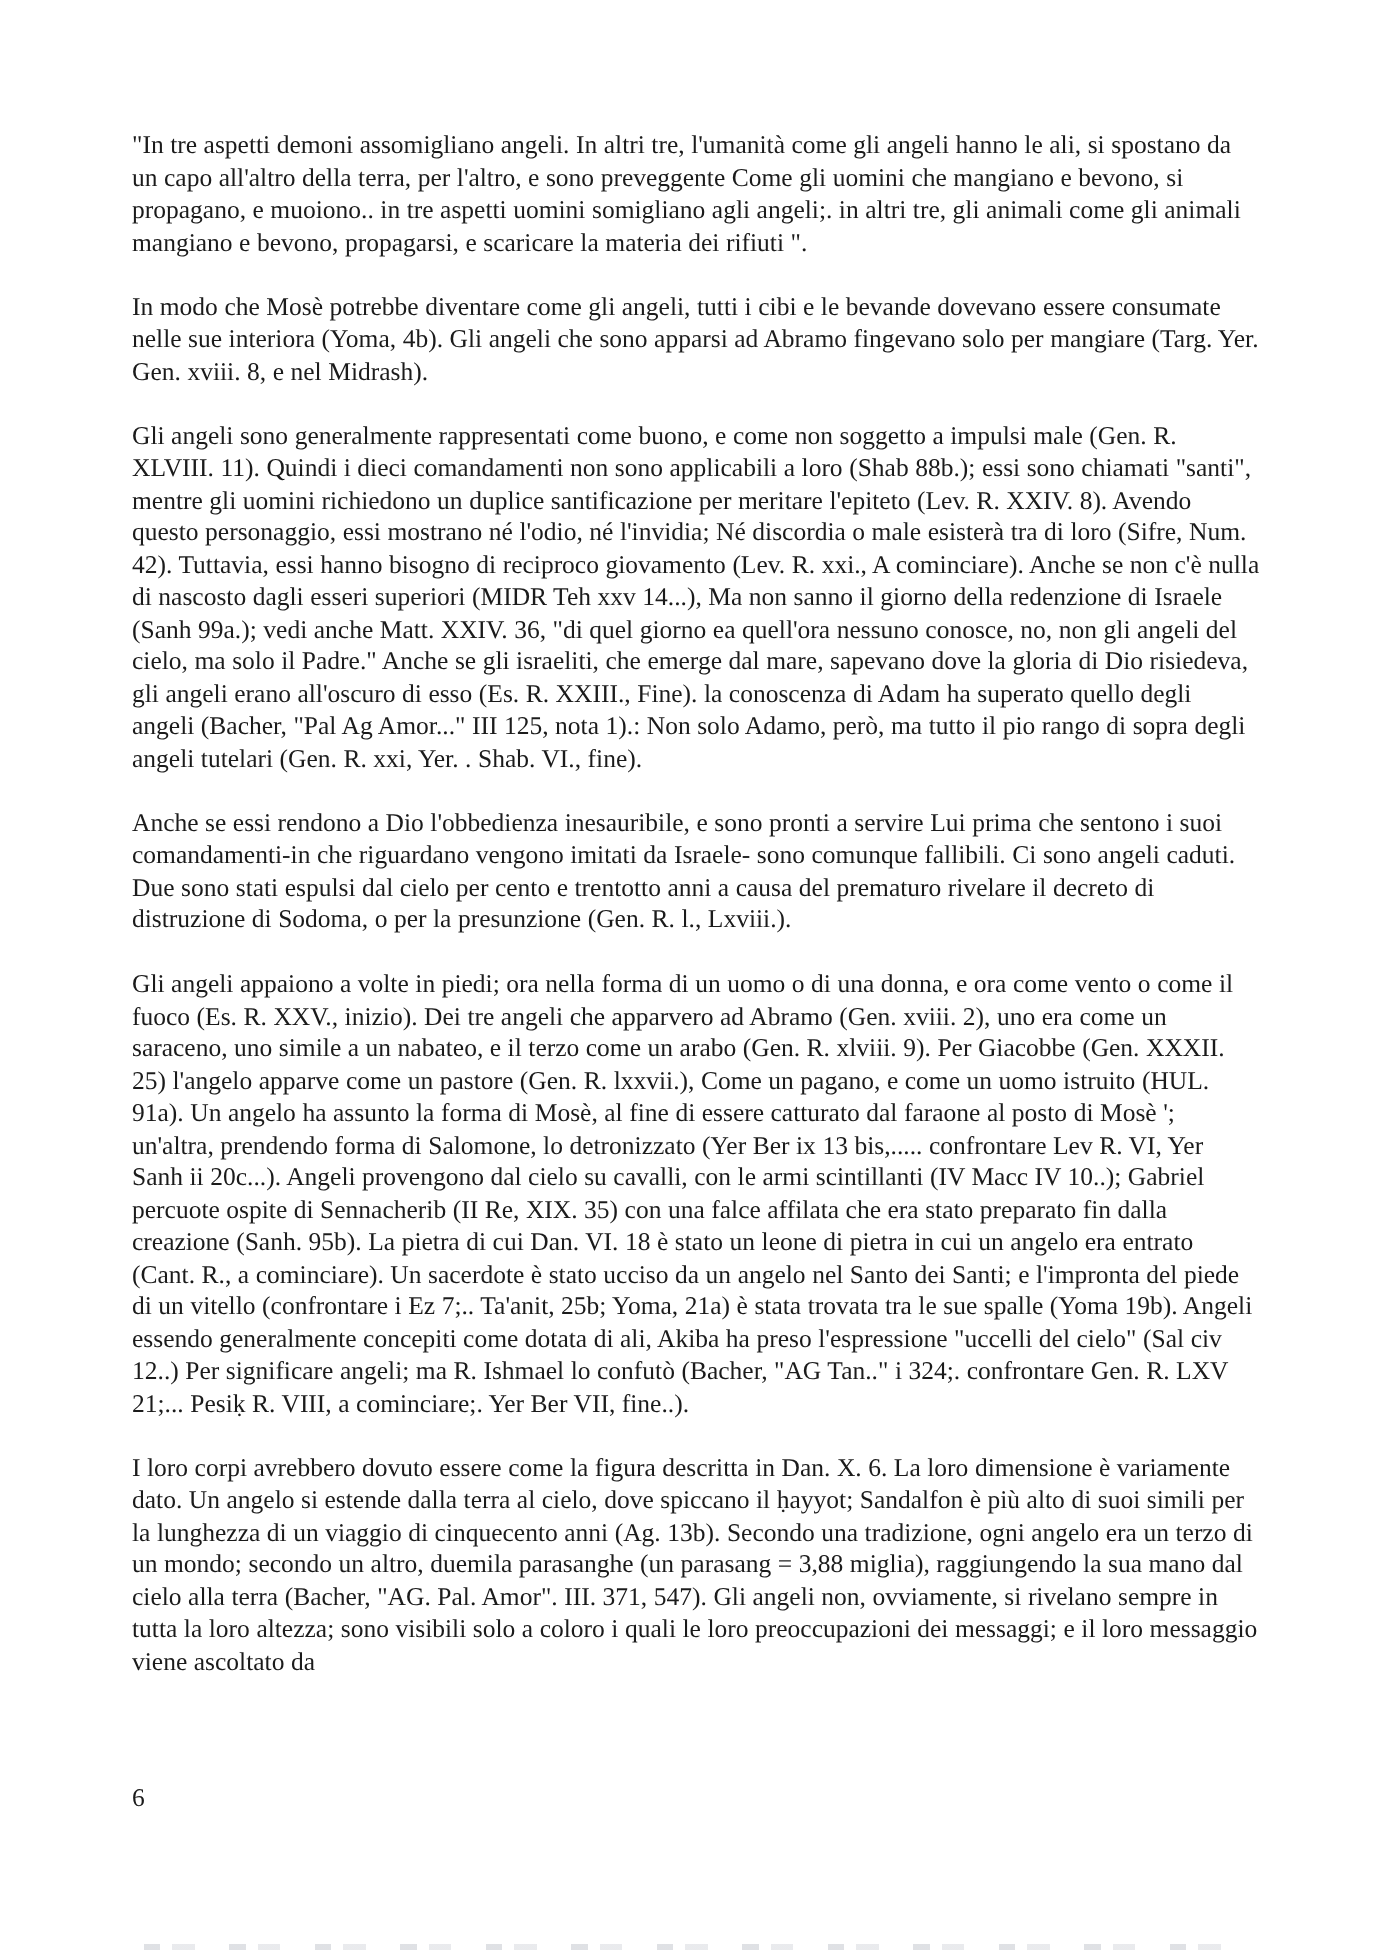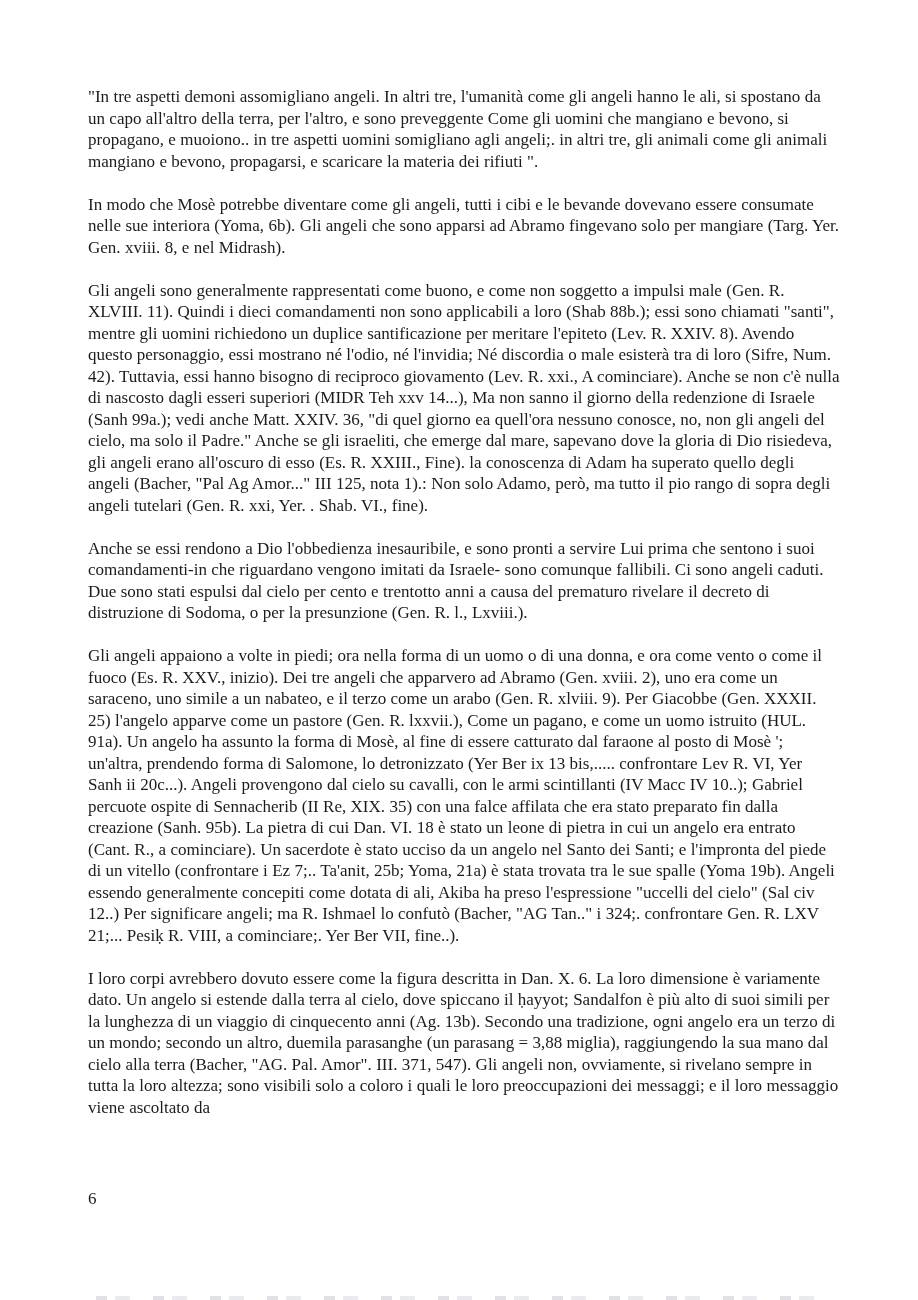--- a/index.html
+++ b/index.html
@@ -52,21 +52,21 @@
         rgba(168, 173, 184, 0.45) 19px, rgba(168, 173, 184, 0.45) 34px,
         rgba(255, 255, 255, 0)   34px, rgba(255, 255, 255, 0)   57px);
   }
 </style>
 </head>
 <body>
 
 <div class="page">
   <div class="content">
     <p>"In tre aspetti demoni assomigliano angeli. In altri tre, l'umanità come gli angeli hanno le ali, si spostano da un capo all'altro della terra, per l'altro, e sono preveggente Come gli uomini che mangiano e bevono, si propagano, e muoiono.. in tre aspetti uomini somigliano agli angeli;. in altri tre, gli animali come gli animali mangiano e bevono, propagarsi, e scaricare la materia dei rifiuti ".</p>
-    <p>In modo che Mosè potrebbe diventare come gli angeli, tutti i cibi e le bevande dovevano essere consumate nelle sue interiora (Yoma, 6b). Gli angeli che sono apparsi ad Abramo fingevano solo per mangiare (Targ. Yer. Gen. xviii. 8, e nel Midrash).</p>
+    <p>In modo che Mosè potrebbe diventare come gli angeli, tutti i cibi e le bevande dovevano essere consumate nelle sue interiora (Yoma, 4b). Gli angeli che sono apparsi ad Abramo fingevano solo per mangiare (Targ. Yer. Gen. xviii. 8, e nel Midrash).</p>
     <p>Gli angeli sono generalmente rappresentati come buono, e come non soggetto a impulsi male (Gen. R. XLVIII. 11). Quindi i dieci comandamenti non sono applicabili a loro (Shab 88b.); essi sono chiamati "santi", mentre gli uomini richiedono un duplice santificazione per meritare l'epiteto (Lev. R. XXIV. 8). Avendo questo personaggio, essi mostrano né l'odio, né l'invidia; Né discordia o male esisterà tra di loro (Sifre, Num. 42). Tuttavia, essi hanno bisogno di reciproco giovamento (Lev. R. xxi., A cominciare). Anche se non c'è nulla di nascosto dagli esseri superiori (MIDR Teh xxv 14...), Ma non sanno il giorno della redenzione di Israele (Sanh 99a.); vedi anche Matt. XXIV. 36, "di quel giorno ea quell'ora nessuno conosce, no, non gli angeli del cielo, ma solo il Padre." Anche se gli israeliti, che emerge dal mare, sapevano dove la gloria di Dio risiedeva, gli angeli erano all'oscuro di esso (Es. R. XXIII., Fine). la conoscenza di Adam ha superato quello degli angeli (Bacher, "Pal Ag Amor..." III 125, nota 1).: Non solo Adamo, però, ma tutto il pio rango di sopra degli angeli tutelari (Gen. R. xxi, Yer. . Shab. VI., fine).</p>
     <p>Anche se essi rendono a Dio l'obbedienza inesauribile, e sono pronti a servire Lui prima che sentono i suoi comandamenti-in che riguardano vengono imitati da Israele- sono comunque fallibili. Ci sono angeli caduti. Due sono stati espulsi dal cielo per cento e trentotto anni a causa del prematuro rivelare il decreto di distruzione di Sodoma, o per la presunzione (Gen. R. l., Lxviii.).</p>
     <p>Gli angeli appaiono a volte in piedi; ora nella forma di un uomo o di una donna, e ora come vento o come il fuoco (Es. R. XXV., inizio). Dei tre angeli che apparvero ad Abramo (Gen. xviii. 2), uno era come un saraceno, uno simile a un nabateo, e il terzo come un arabo (Gen. R. xlviii. 9). Per Giacobbe (Gen. XXXII. 25) l'angelo apparve come un pastore (Gen. R. lxxvii.), Come un pagano, e come un uomo istruito (HUL. 91a). Un angelo ha assunto la forma di Mosè, al fine di essere catturato dal faraone al posto di Mosè '; un'altra, prendendo forma di Salomone, lo detronizzato (Yer Ber ix 13 bis,..... confrontare Lev R. VI, Yer Sanh ii 20c...). Angeli provengono dal cielo su cavalli, con le armi scintillanti (IV Macc IV 10..); Gabriel percuote ospite di Sennacherib (II Re, XIX. 35) con una falce affilata che era stato preparato fin dalla creazione (Sanh. 95b). La pietra di cui Dan. VI. 18 è stato un leone di pietra in cui un angelo era entrato (Cant. R., a cominciare). Un sacerdote è stato ucciso da un angelo nel Santo dei Santi; e l'impronta del piede di un vitello (confrontare i Ez 7;.. Ta'anit, 25b; Yoma, 21a) è stata trovata tra le sue spalle (Yoma 19b). Angeli essendo generalmente concepiti come dotata di ali, Akiba ha preso l'espressione "uccelli del cielo" (Sal civ 12..) Per significare angeli; ma R. Ishmael lo confutò (Bacher, "AG Tan.." i 324;. confrontare Gen. R. LXV 21;... Pesiḳ R. VIII, a cominciare;. Yer Ber VII, fine..).</p>
     <p>I loro corpi avrebbero dovuto essere come la figura descritta in Dan. X. 6. La loro dimensione è variamente dato. Un angelo si estende dalla terra al cielo, dove spiccano il ḥayyot; Sandalfon è più alto di suoi simili per la lunghezza di un viaggio di cinquecento anni (Ag. 13b). Secondo una tradizione, ogni angelo era un terzo di un mondo; secondo un altro, duemila parasanghe (un parasang = 3,88 miglia), raggiungendo la sua mano dal cielo alla terra (Bacher, "AG. Pal. Amor". III. 371, 547). Gli angeli non, ovviamente, si rivelano sempre in tutta la loro altezza; sono visibili solo a coloro i quali le loro preoccupazioni dei messaggi; e il loro messaggio viene ascoltato da</p>
   </div>
 
   <div class="page-number">6</div>
 
   <div class="cutoff-fragments"></div>
 </div>

